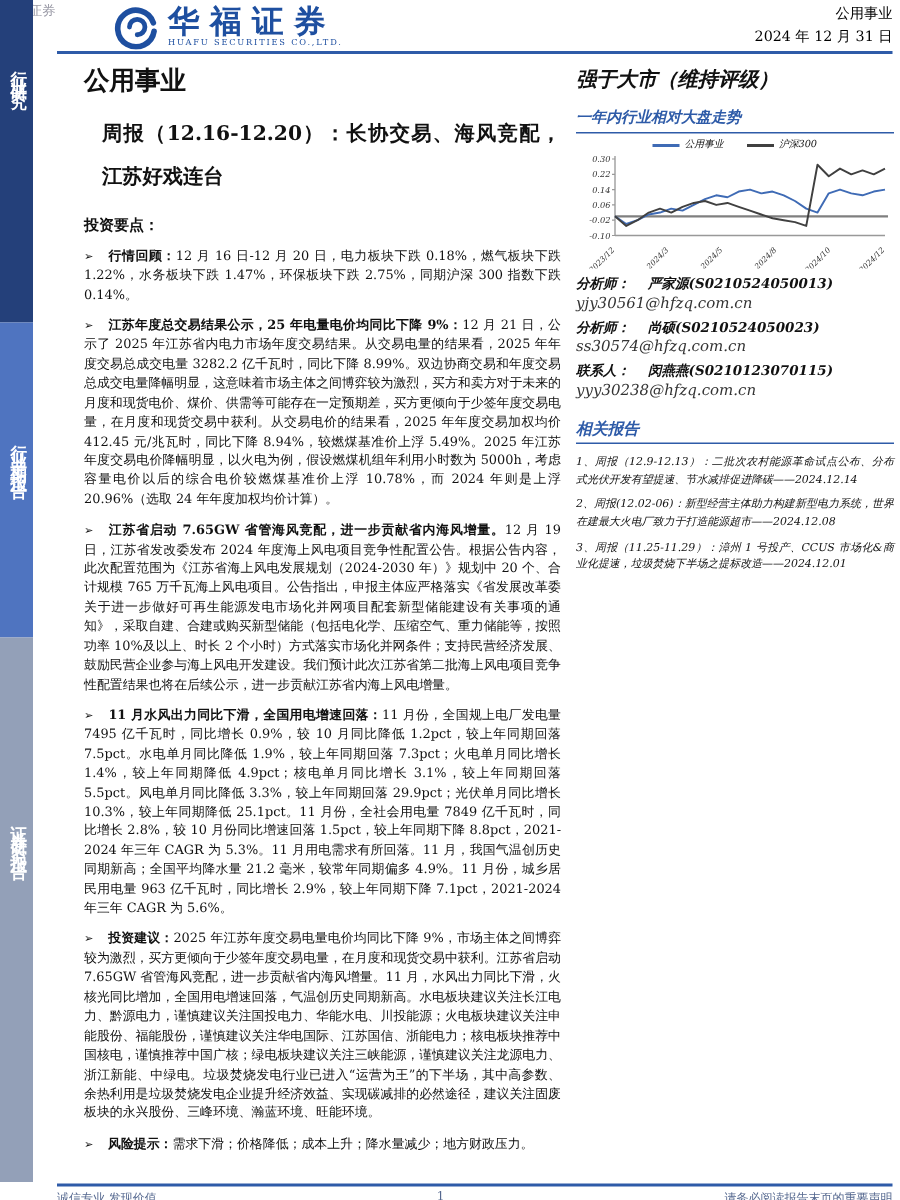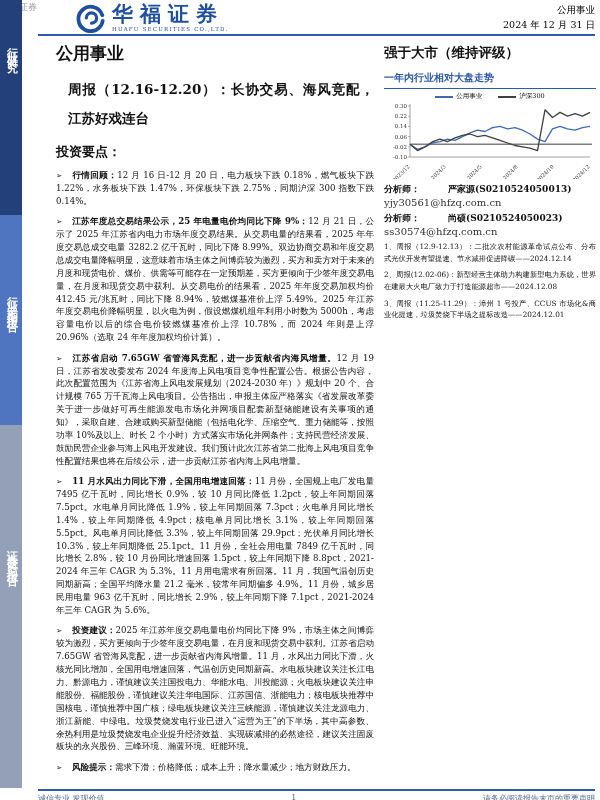--- a/index.html
+++ b/index.html
@@ -23,38 +23,38 @@
   .brand{position:absolute;left:38px;top:1px;display:flex;align-items:flex-start;gap:6px;}
   .brand-icon{width:30px;height:30px;}
   .brand-txt .cn{color:#1e4fa0;font-size:21px;font-weight:bold;letter-spacing:7px;line-height:1.05;}
   .brand-txt .en{color:#1e4fa0;font-size:5.5px;letter-spacing:1.2px;margin-top:1px;}
   .head-meta{position:absolute;right:0;top:1px;text-align:right;font-size:9.5px;line-height:1.55;color:#000;}
   .header-rule{position:absolute;left:38px;right:5px;top:34px;border-top:2px solid #2e5ba8;}
   
   .main-col{position:absolute;left:56px;top:42px;width:318px;}
   .doc-title{font-size:17px;font-weight:bold;margin:0 0 10px 0;}
   .doc-subtitle{font-size:13.5px;font-weight:bold;line-height:2.15;margin:0 0 10px 12px;text-align:justify;}
-  .kp-heading{font-size:13px;font-weight:bold;margin:4px 0 8px 0;}
+  .kp-heading{font-size:10px;font-weight:bold;margin:4px 0 8px 0;}
   .bullet{font-size:8.6px;line-height:1.5;text-align:justify;margin:0 0 7.5px 0;}
   .bullet .marker{font-size:7.5px;padding-right:7px;}
   .bullet .lead{font-weight:bold;}
   
-  .side-col{position:absolute;left:384px;top:44px;width:212px;}
+  .side-col{position:absolute;left:384px;top:44px;width:212px;font-style:italic;}
   .rating{font-size:13.5px;font-weight:bold;margin-bottom:9px;}
   .chart-caption{color:#2e5ba8;font-size:10px;font-weight:bold;border-bottom:1.5px solid #2e5ba8;
                  padding-bottom:3px;margin-bottom:3px;}
   .legend{display:flex;justify-content:center;gap:16px;font-size:6.5px;align-items:center;margin:2px 0 0 0;}
   .legend-item{display:flex;align-items:center;gap:3px;}
   .legend-swatch{width:18px;height:2px;background:#888;}
   .ytick{font-size:5.5px;fill:#333;text-anchor:end;}
   .xtick{font-size:5.2px;fill:#333;text-anchor:end;}
   .sec-heading{color:#2e5ba8;font-size:10.5px;font-weight:bold;border-bottom:1.5px solid #2e5ba8;
                padding-bottom:2px;margin:13px 0 6px 0;}
   .member{margin-bottom:2px;}
-  .member-line{display:flex;font-size:9px;font-weight:bold;gap:28px;align-items:flex-end;}
+  .member-line{display:flex;font-size:9px;font-weight:bold;gap:12px;align-items:flex-end;}
   .member-email{font-size:10px;color:#333;margin:1px 0 4px 0;}
   .report-item{font-size:7.3px;line-height:1.6;text-align:justify;color:#111;margin-bottom:5px;}
   
   .footer{position:absolute;left:38px;right:5px;top:789px;border-top:2px solid #2e5ba8;
           display:flex;justify-content:space-between;font-size:8px;color:#55688f;padding-top:2px;}
 </style>
 </head>
 <body>
 
 <div class="page">
@@ -170,21 +170,29 @@
       </div>
       <div class="member-email">yjy30561@hfzq.com.cn</div>
     </div>
     <div class="member">
       <div class="member-line">
         <span>分析师：</span>
         <span>尚硕(S0210524050023)</span>
       </div>
       <div class="member-email">ss30574@hfzq.com.cn</div>
     </div>
-
+    <div class="member">
+      <div class="member-line">
+        <span>联系人：</span>
+        <span>闵燕燕(S0210123070115)</span>
+      </div>
+      <div class="member-email">yyy30238@hfzq.com.cn</div>
+    </div>
+
+    <div class="sec-heading">相关报告</div>
     <div class="report-item">1、周报（12.9-12.13）：二批次农村能源革命试点公布、分布式光伏开发有望提速、节水减排促进降碳——2024.12.14</div>
     <div class="report-item">2、周报(12.02-06)：新型经营主体助力构建新型电力系统，世界在建最大火电厂致力于打造能源超市——2024.12.08</div>
     <div class="report-item">3、周报（11.25-11.29）：漳州 1 号投产、CCUS 市场化&amp;商业化提速，垃圾焚烧下半场之提标改造——2024.12.01</div>
   </section>
 
   <footer class="footer">
     <span>诚信专业 发现价值</span>
     <span>1</span>
     <span>请务必阅读报告末页的重要声明</span>
   </footer>

